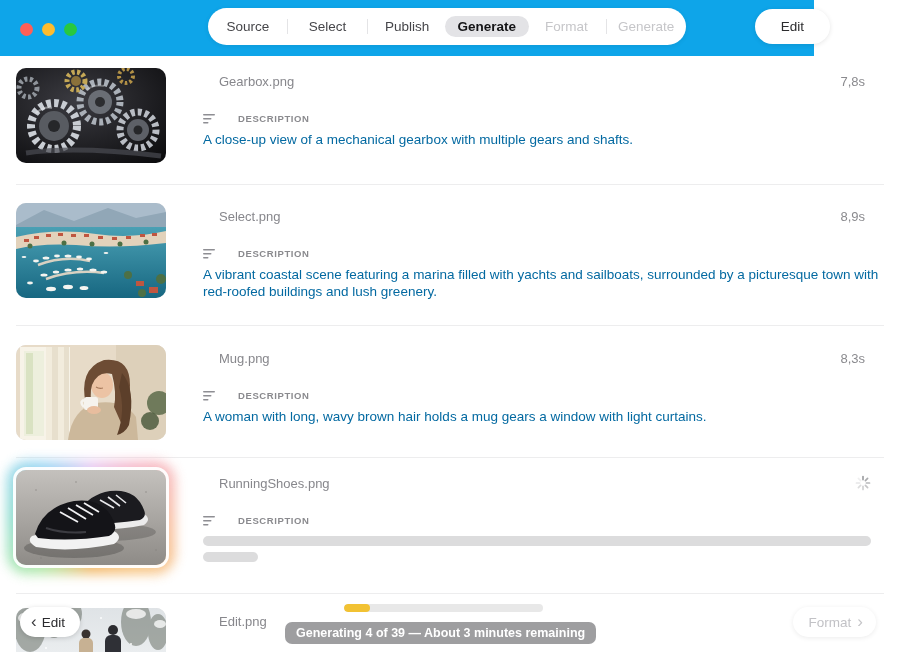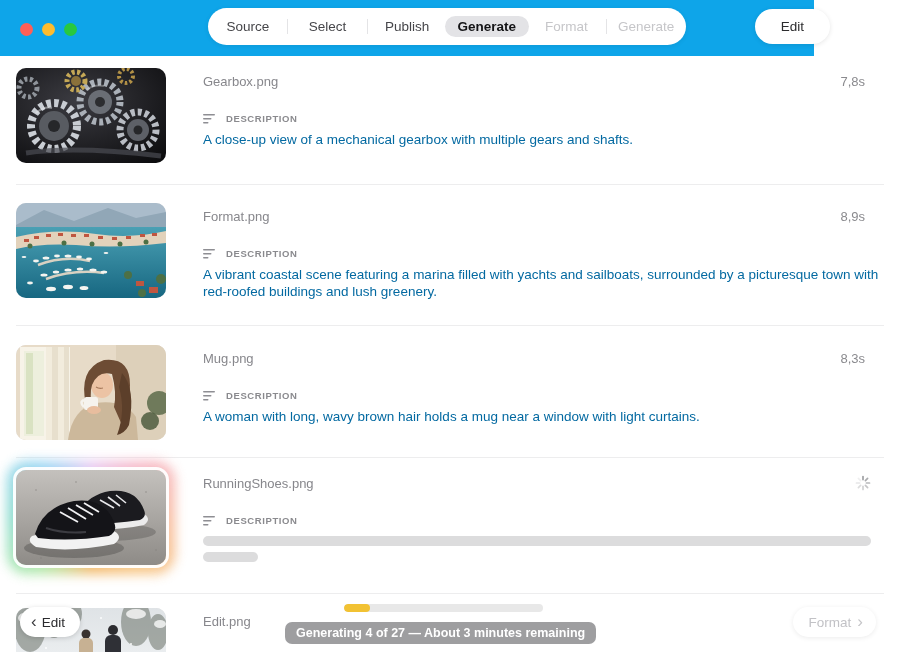--- a/index.html
+++ b/index.html
@@ -26,23 +26,23 @@
   .edit-btn { position:absolute; right:-16px; top:9px; height:35px; padding:0 26px;
               background:#fff; border:none; border-radius:17.5px;
               box-shadow:0 1px 5px rgba(0,0,0,.10); font-size:13.5px; font-weight:500;
               color:#2c2c2e; font-family:inherit; cursor:pointer; }
 
   
   .row { position:absolute; left:0; width:900px; }
   .thumb { position:absolute; left:16px; top:0; width:150px; height:95px;
            border-radius:10px; overflow:hidden; background:#ddd; }
   .thumb svg { display:block; width:150px; height:95px; }
-  .fname { position:absolute; left:203px; top:6px; font-size:13px; color:#87878c; }
+  .fname { position:absolute; left:219px; top:6px; font-size:13px; color:#87878c; }
   .dur   { position:absolute; right:35px; top:6px; font-size:13px; color:#8a8a8e; }
-  .desc-head { position:absolute; left:203px; top:45px; display:flex; align-items:center; gap:11px; }
+  .desc-head { position:absolute; left:203px; top:45px; display:flex; align-items:center; gap:23px; }
   .desc-head span { font-size:9.5px; font-weight:700; letter-spacing:.6px; color:#8a8a8e; }
   .desc { position:absolute; left:203px; top:63px; width:680px; font-size:13.5px;
           line-height:17px; color:#0369a1; }
   .sep { position:absolute; left:16px; width:868px; height:1px; background:#ededee; }
 
   
   .glow-wrap { position:absolute; left:16px; top:0; width:150px; height:95px; border-radius:12px; }
   .glow-wrap::before { content:""; position:absolute; inset:-9px; border-radius:20px;
       background:conic-gradient(from 0deg,
         #e6c6f2, #f6b0c0, #f7b89a, #f6c078, #f2b25c, #a8e6a0, #7fd8c8, #8fd2f2, #e6c6f2);
@@ -216,21 +216,21 @@
             <ellipse cx="88" cy="69" rx="3.2" ry="1.5"></ellipse>
           <ellipse cx="35" cy="86" rx="5" ry="2.2"></ellipse>
             <ellipse cx="52" cy="84" rx="5" ry="2.2"></ellipse>
           <ellipse cx="68" cy="85" rx="4.4" ry="2"></ellipse>
             <ellipse cx="14" cy="80" rx="3" ry="1.4"></ellipse>
           <ellipse cx="8" cy="54" rx="2.4" ry="1.1"></ellipse>
             <ellipse cx="90" cy="50" rx="2.4" ry="1.1"></ellipse>
         </g>
       </svg>
     </div>
-    <div class="fname">Format.png</div>
+    <div class="fname">Select.png</div>
     <div class="dur">8,9s</div>
     <div class="desc-head">
       <svg width="12" height="10" viewBox="0 0 12 10">
           <g fill="#8e8e93">
             <rect width="12" height="1.6" rx=".8"></rect>
             <rect y="4" width="8.5" height="1.6" rx=".8"></rect>
             <rect y="8" width="5.5" height="1.6" rx=".8"></rect>
           </g>
         </svg>
       <span>DESCRIPTION</span>
@@ -272,21 +272,21 @@
     <div class="desc-head">
       <svg width="12" height="10" viewBox="0 0 12 10">
           <g fill="#8e8e93">
             <rect width="12" height="1.6" rx=".8"></rect>
             <rect y="4" width="8.5" height="1.6" rx=".8"></rect>
             <rect y="8" width="5.5" height="1.6" rx=".8"></rect>
           </g>
         </svg>
       <span>DESCRIPTION</span>
     </div>
-    <p class="desc">A woman with long, wavy brown hair holds a mug near a window with light curtains.</p>
+    <p class="desc">A woman with long, wavy brown hair holds a mug gears a window with light curtains.</p>
   </section>
   <div class="sep" style="top:457px"></div>
 
   <section class="row" style="top:470px">
     <div class="glow-wrap">
       <div class="inner">
         <svg viewBox="0 0 150 95">
           <defs>
               <linearGradient id="conc" x1="0" y1="0" x2="0" y2="1">
             <stop offset="0" stop-color="#c4c1bd"></stop>
@@ -400,20 +400,20 @@
 
   <button class="back-btn">
     <span class="chev">‹</span>
     <span>Edit</span>
   </button>
 
   <div class="progress">
     <div class="fill" style="width: 13%; background: rgb(242, 194, 51);"></div>
   </div>
 
-  <div class="status-badge">Generating 4 of 27 — About 3 minutes remaining</div>
+  <div class="status-badge">Generating 4 of 39 — About 3 minutes remaining</div>
 
   <button class="format-btn" disabled="">
     <span>Format</span>
     <span class="chev">›</span>
   </button>
 
 </div>
 
 </body></html>

